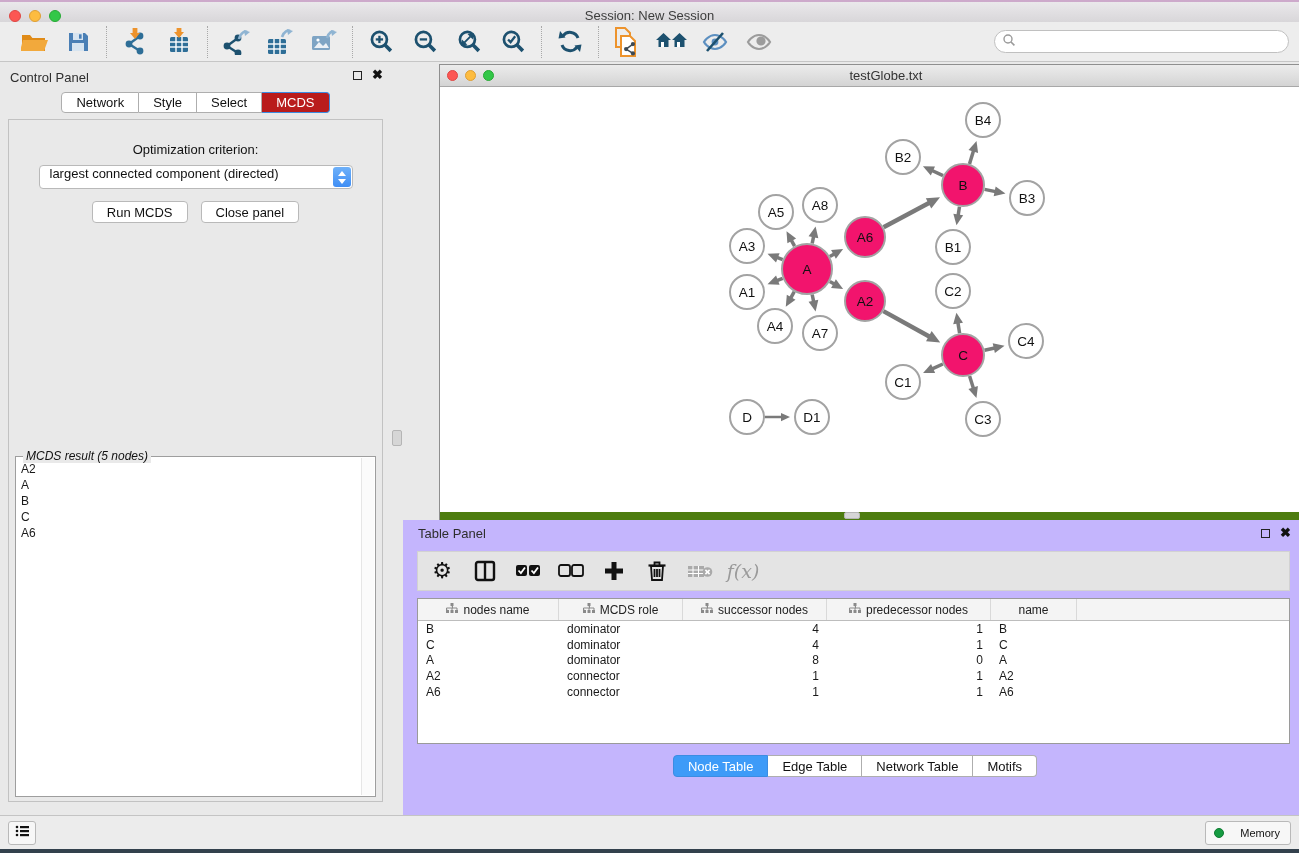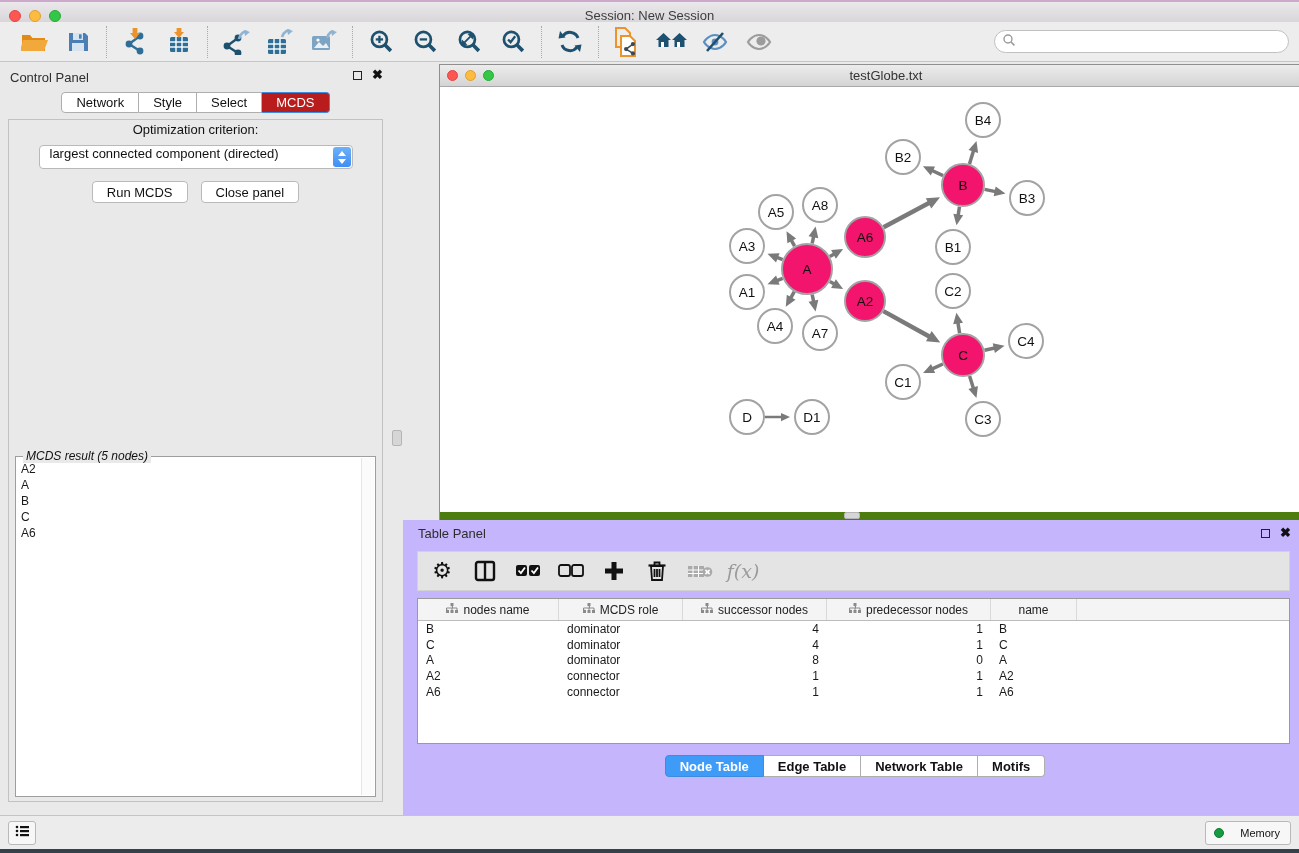--- a/index.html
+++ b/index.html
@@ -40,21 +40,21 @@
   .close-x { font-size:13px; font-weight:bold; color:#111; line-height:10px; }
 
   .cp-tabs { display:flex; justify-content:center; margin-top:4px; }
   .seg-tab { height:21px; padding:0 14px; background:#fff; border:1px solid #aeaeae; border-left:none;
     font-size:13px; display:flex; align-items:center; color:#111; cursor:pointer; }
   .seg-tab:first-child { border-left:1px solid #aeaeae; border-radius:4px 0 0 4px; }
   .seg-tab:last-child { border-radius:0 4px 4px 0; }
   .seg-tab.sel { background:#b91c1c; border-color:#3c8ce2; color:#fff; }
 
   .cp-box { position:absolute; left:8px; right:8px; top:57px; bottom:13px; border:1px solid #c2c2c2; background:#e9e9e9; }
-  .opt-label { text-align:center; margin-top:2px; font-size:13px; color:#111; }
+  .opt-label { text-align:center; margin-top:22px; font-size:13px; color:#111; }
   .combo { position:relative; margin:8px auto 0; width:314px; height:24px; background:#fff;
     border:1px solid #b9b9b9; border-radius:4px; display:flex; align-items:flex-start; cursor:pointer; }
   .combo-text { font-size:13px; padding-left:10px; color:#111; white-space:nowrap; }
   .combo-step { position:absolute; right:1px; top:1px; bottom:1px; width:18px; border-radius:3px;
     background:linear-gradient(#6fb1f9,#3f8ef5); display:flex; flex-direction:column; align-items:center; justify-content:center; gap:1px; }
   .combo-step svg { display:block; }
   .cp-buttons { display:flex; justify-content:center; gap:13px; margin-top:12px; }
   .push-btn { height:22px; padding:0 14px; background:#fff; border:1px solid #b9b9b9; border-radius:4px;
     font-size:13px; font-family:inherit; color:#111; cursor:pointer; }
 
@@ -93,21 +93,21 @@
   .fx-glyph { font-family:"DejaVu Serif", serif; font-style:italic; font-size:19px; color:#9a9a9a; }
 
   .tp-table { position:absolute; left:14px; right:9px; top:78px; bottom:71px; border:1px solid #9a9a9a; background:#fff; overflow:hidden; }
   .t-header { display:flex; height:22px; background:#f4f4f4; border-bottom:1px solid #bdbdbd; }
   .t-hcell { display:flex; align-items:center; justify-content:center; gap:5px; font-size:12px; color:#222;
     border-right:1px solid #d9d9d9; height:100%; cursor:pointer; }
   .t-row { display:flex; height:15.8px; align-items:center; }
   .t-cell { font-size:12px; height:100%; display:flex; align-items:center; padding:0 8px; overflow:hidden; white-space:nowrap; }
   .t-cell.num { justify-content:flex-end; }
 
-  .tp-tabs { position:absolute; left:8px; right:0; bottom:38px; display:flex; justify-content:center;font-weight:bold; }
+  .tp-tabs { position:absolute; left:8px; right:0; bottom:38px; display:flex; justify-content:center; }
   .tp-tabs .seg-tab { height:22px; font-size:13px; }
   .tp-tabs .seg-tab.sel { background:#3e9bf8; }
 
   
   .statusbar { position:absolute; left:0; right:0; bottom:4px; height:34px; background:#ececec; border-top:1px solid #c4c4c4; }
   .sb-left-btn { position:absolute; left:8px; top:5px; width:28px; height:24px; background:#f7f7f7;
     border:1px solid #b9b9b9; border-radius:3px; display:flex; align-items:center; justify-content:center; cursor:pointer; }
   .memory-btn { position:absolute; right:8px; top:5px; height:24px; padding:0 10px 0 8px; background:#f7f7f7;
     border:1px solid #b9b9b9; border-radius:3px; display:flex; align-items:center; gap:16px; cursor:pointer; }
   .memory-dot { width:10px; height:10px; border-radius:50%; background:#169b42; border:1px solid #0f7c33; }

